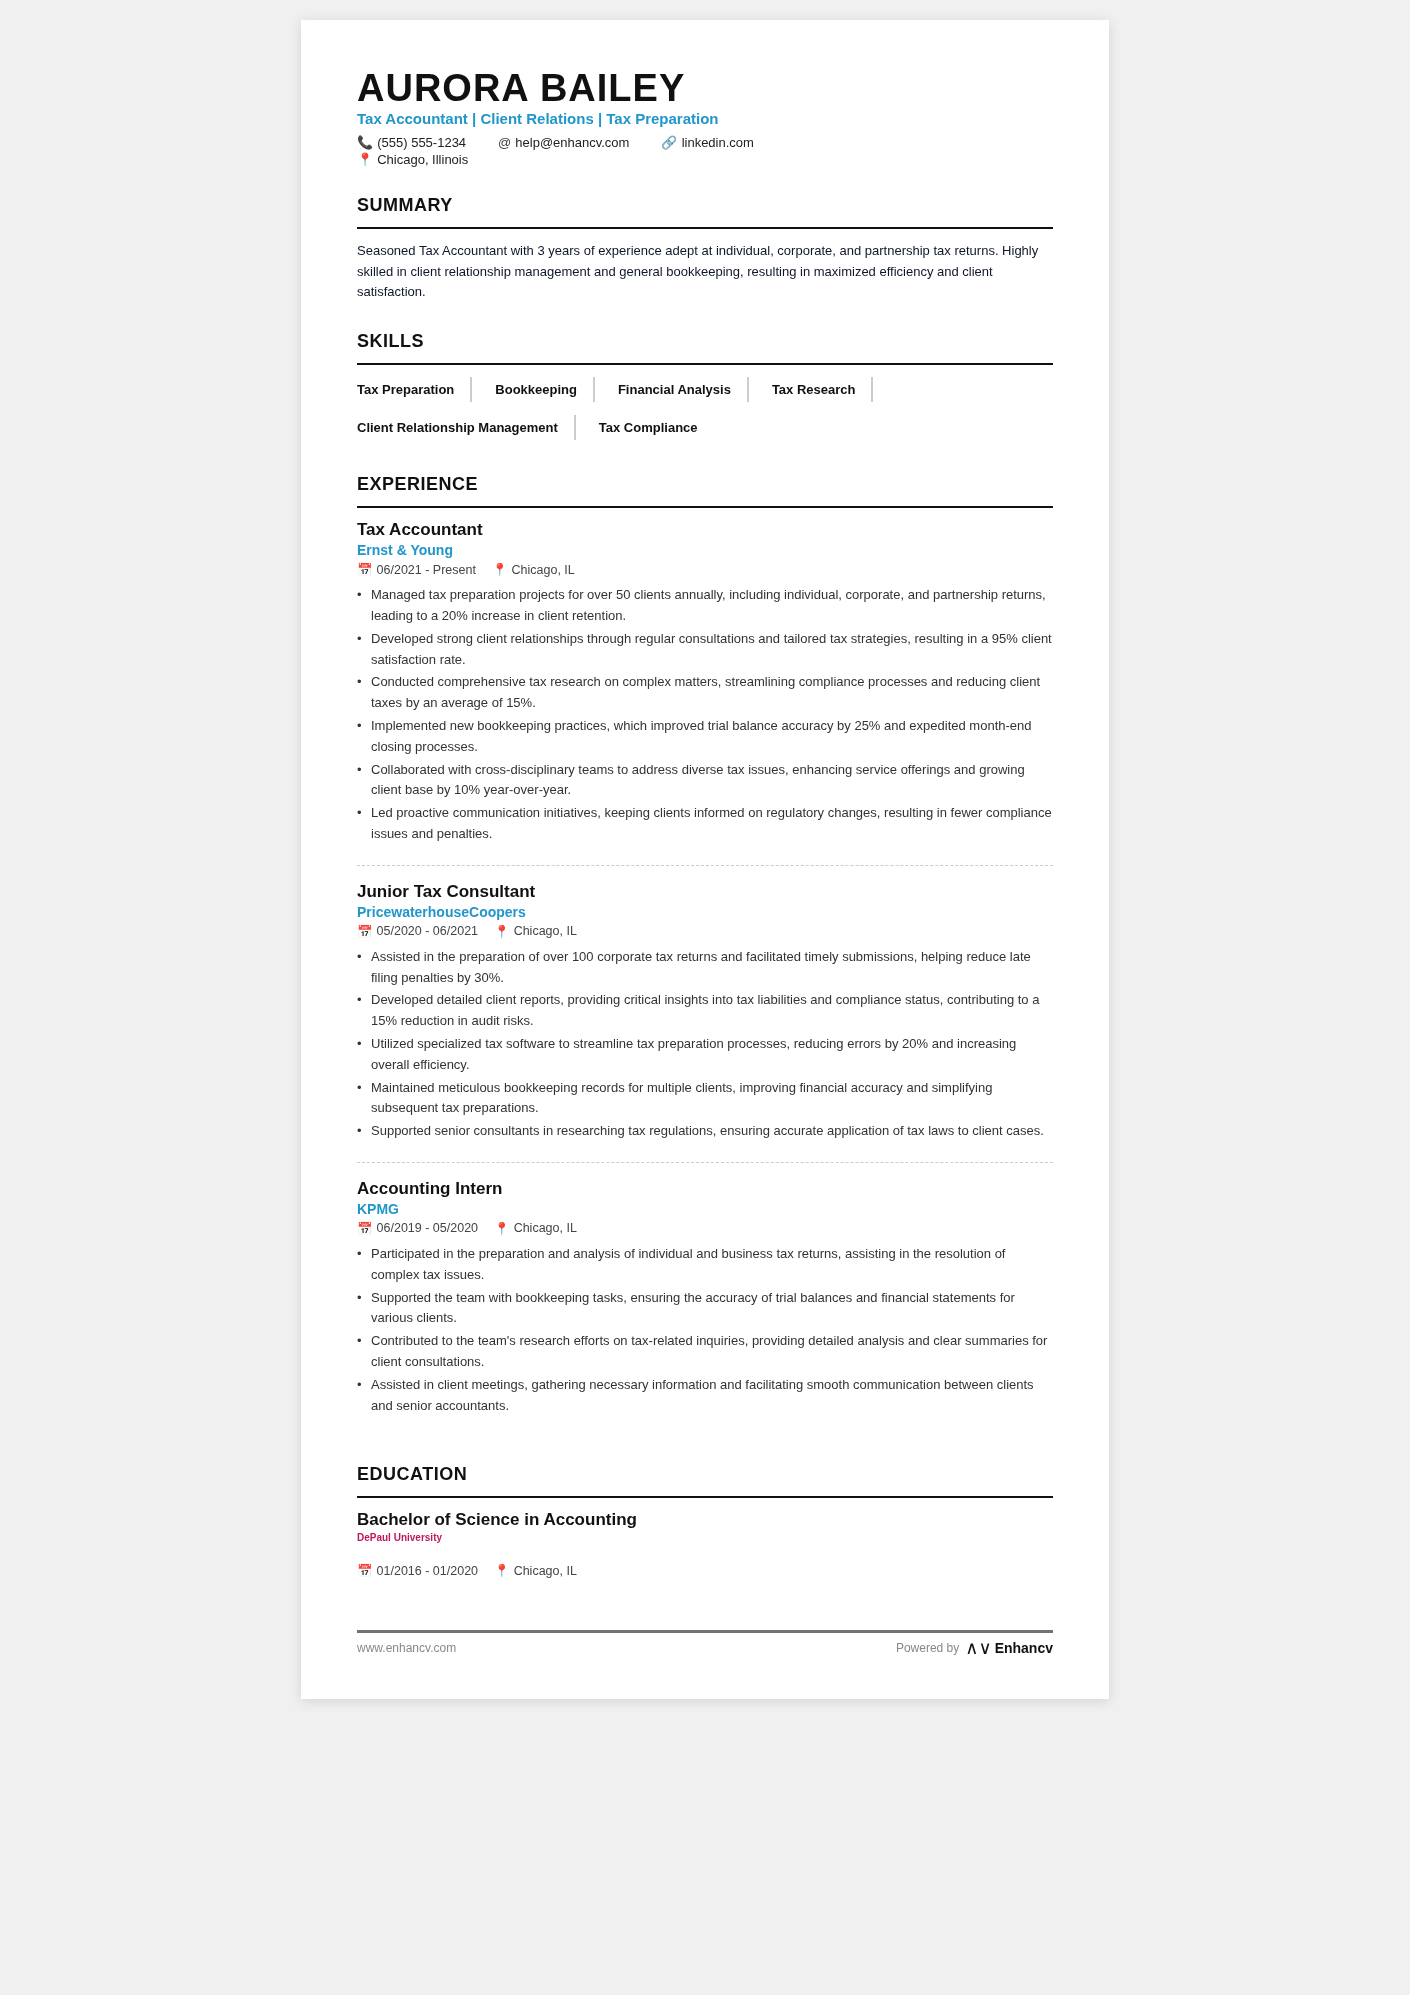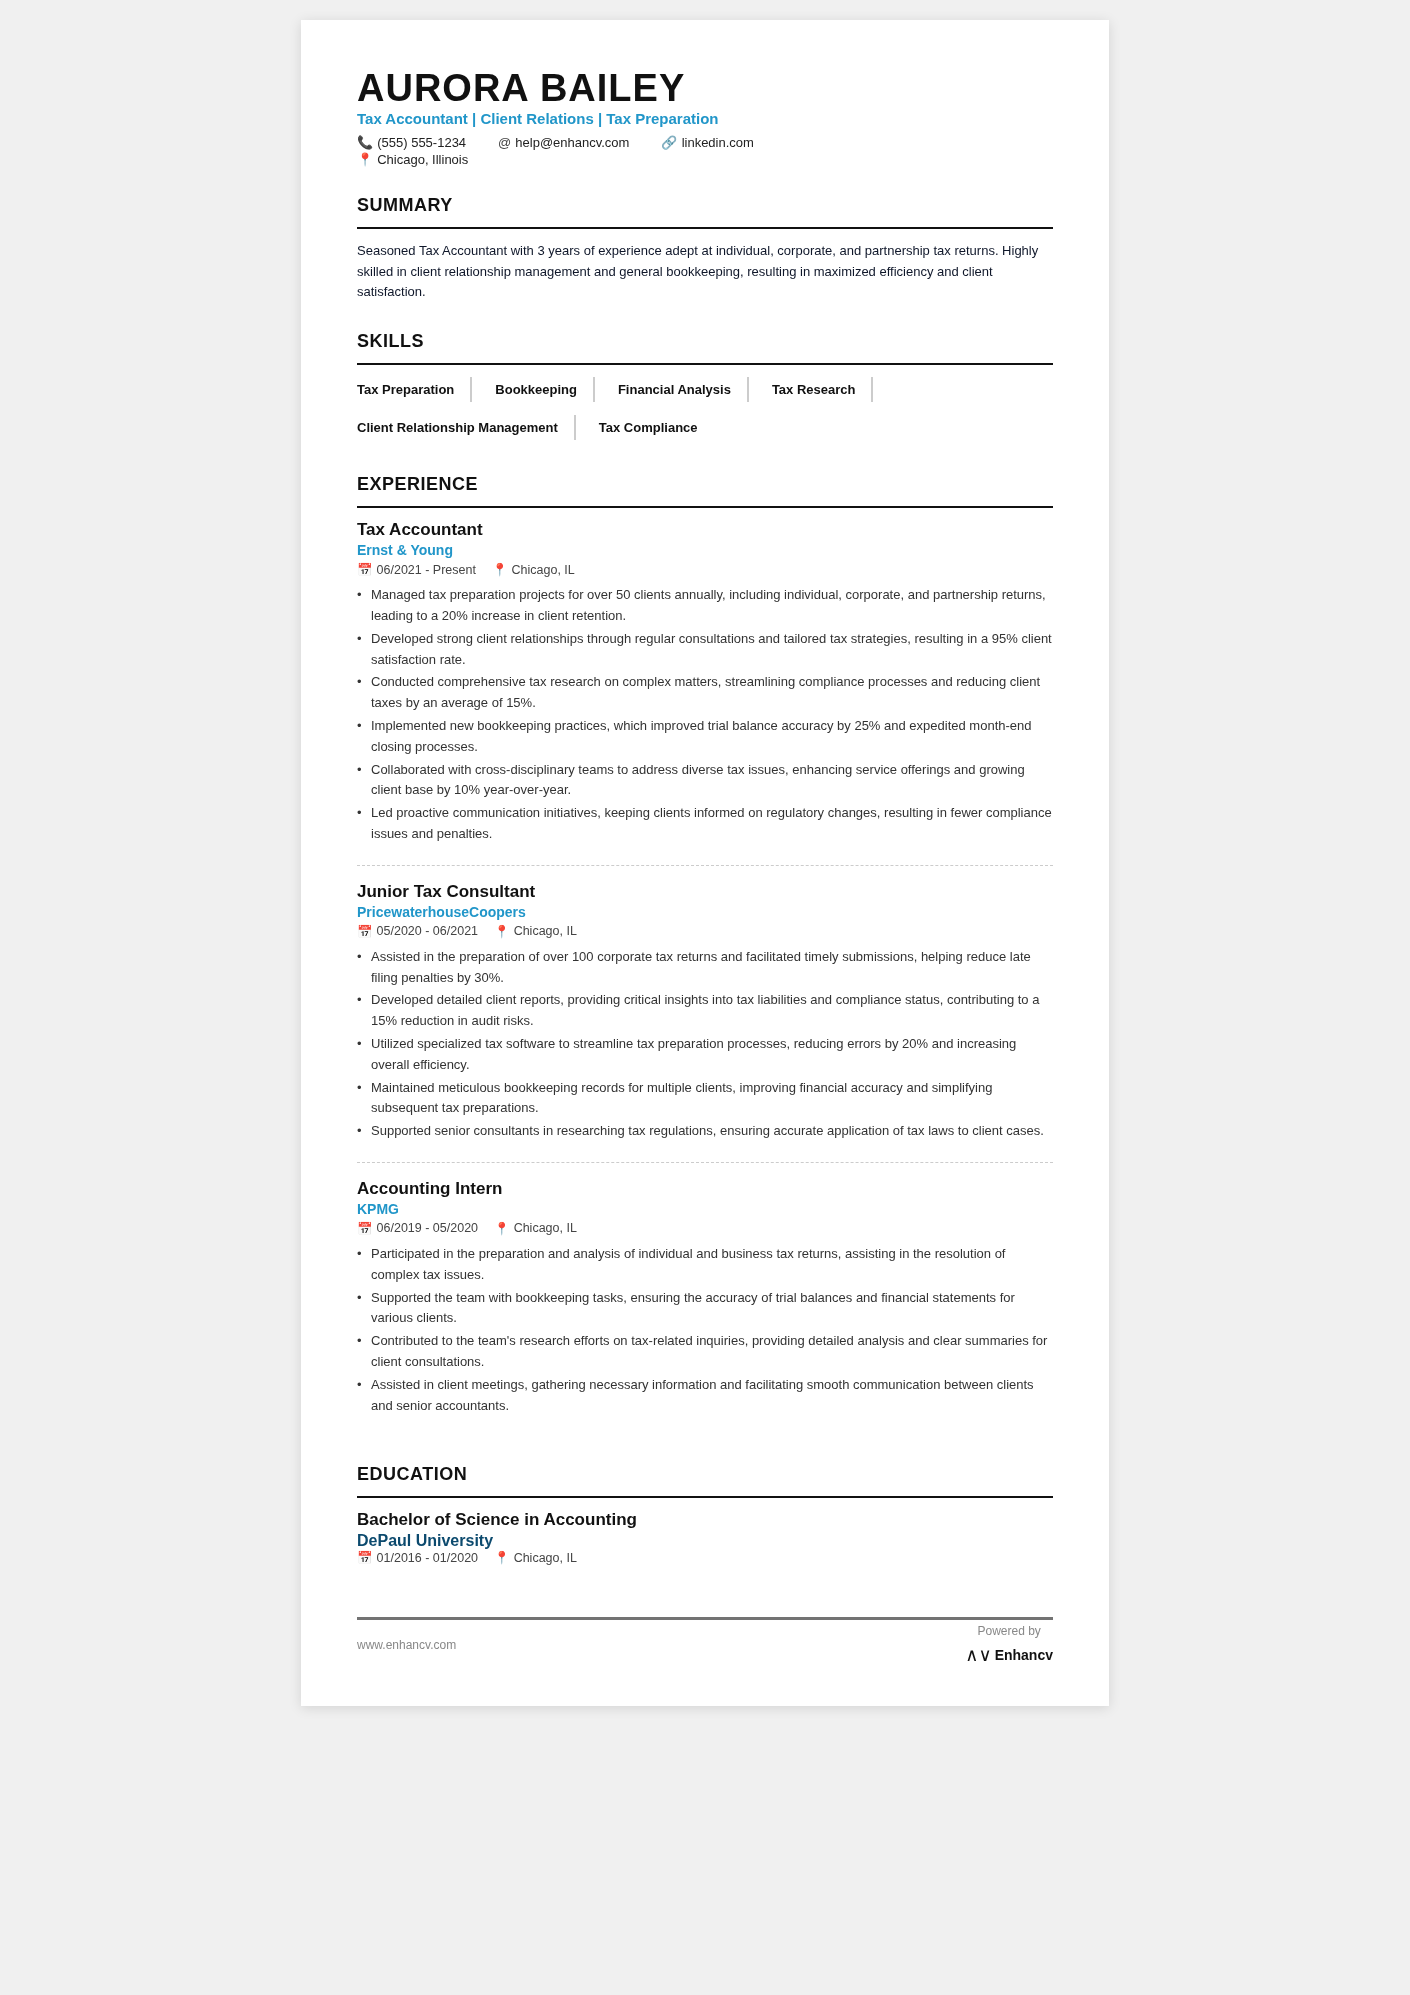--- a/index.html
+++ b/index.html
@@ -142,24 +142,24 @@
     .experience-block:last-child {
       border-bottom: none;
     }
     .edu-title {
       font-size: 17px;
       font-weight: 700;
       color: #111;
       margin-bottom: 2px;
     }
     .edu-school {
-      font-size: 16px;
-      font-weight: 700;
-      color: #0c4a6e;
-      margin-bottom: 0;
+      font-size: 10px;
+      font-weight: 700;
+      color: #be185d;
+      margin-bottom: 20px;
     }
     .edu-meta {
       font-size: 12.5px;
       color: #444;
       display: flex;
       align-items: center;
       gap: 16px;
     }
     .footer {
       margin-top: 52px;
@@ -172,21 +172,20 @@
     .footer-url {
       font-size: 12px;
       color: #888;
     }
     .footer-powered {
       font-size: 12px;
       color: #888;
       display: flex;
       align-items: center;
       gap: 6px;
-      flex-direction: column;
     }
     .enhancv-logo {
       display: flex;
       align-items: center;
       gap: 3px;
       font-size: 14px;
       font-weight: 700;
       color: #111;
     }
     .enhancv-icon {

